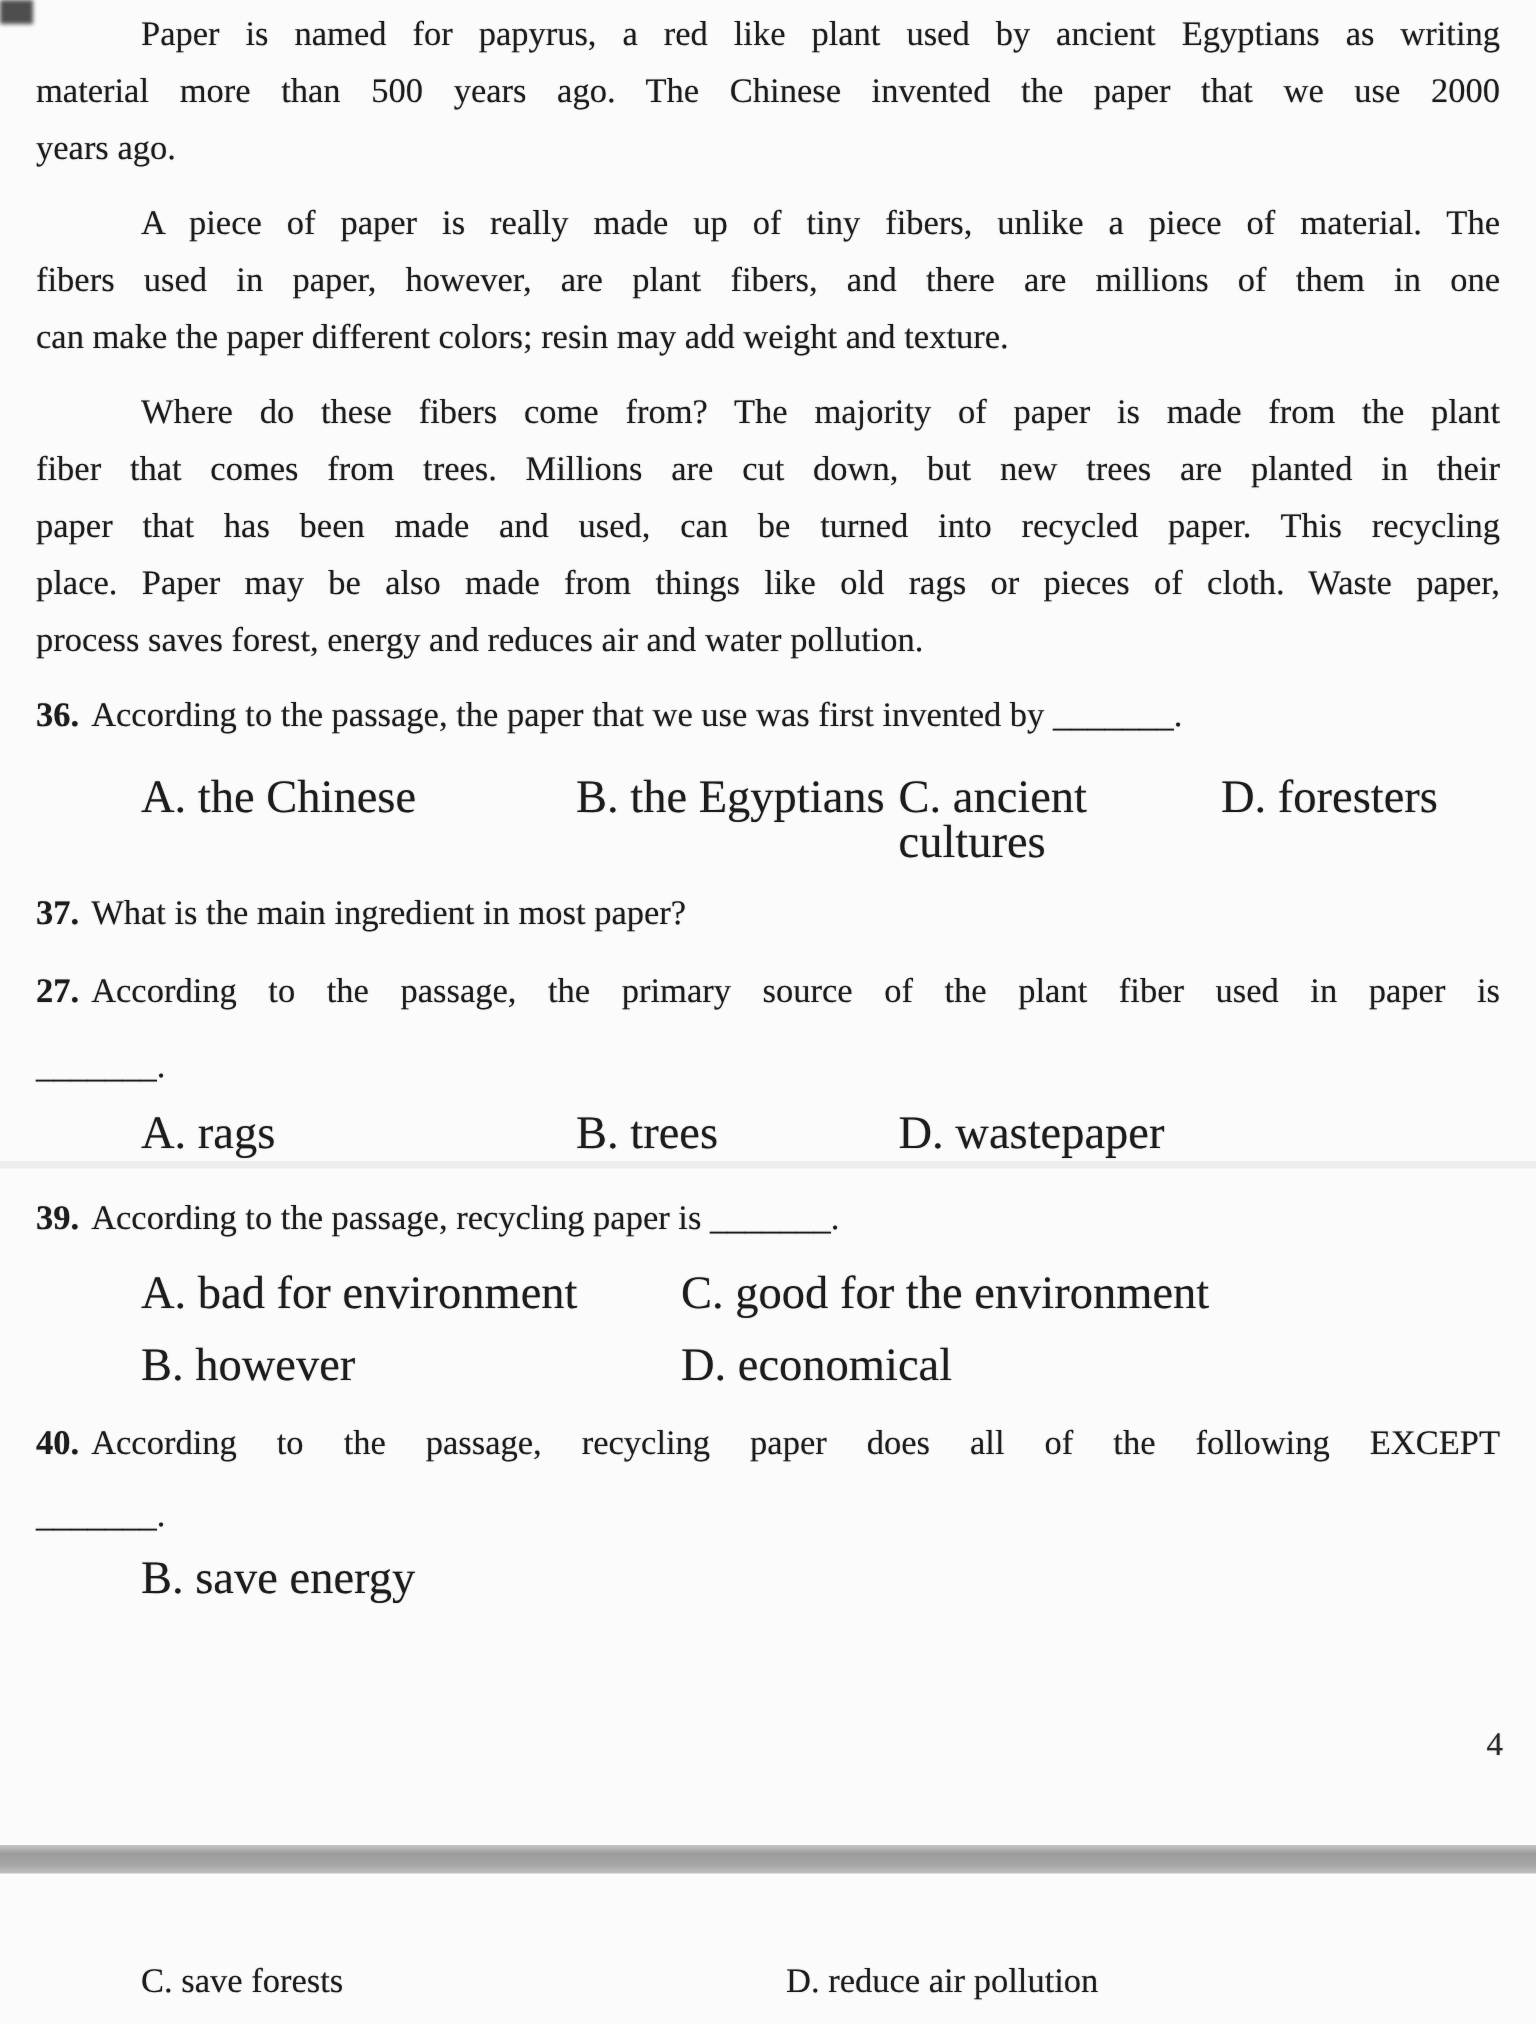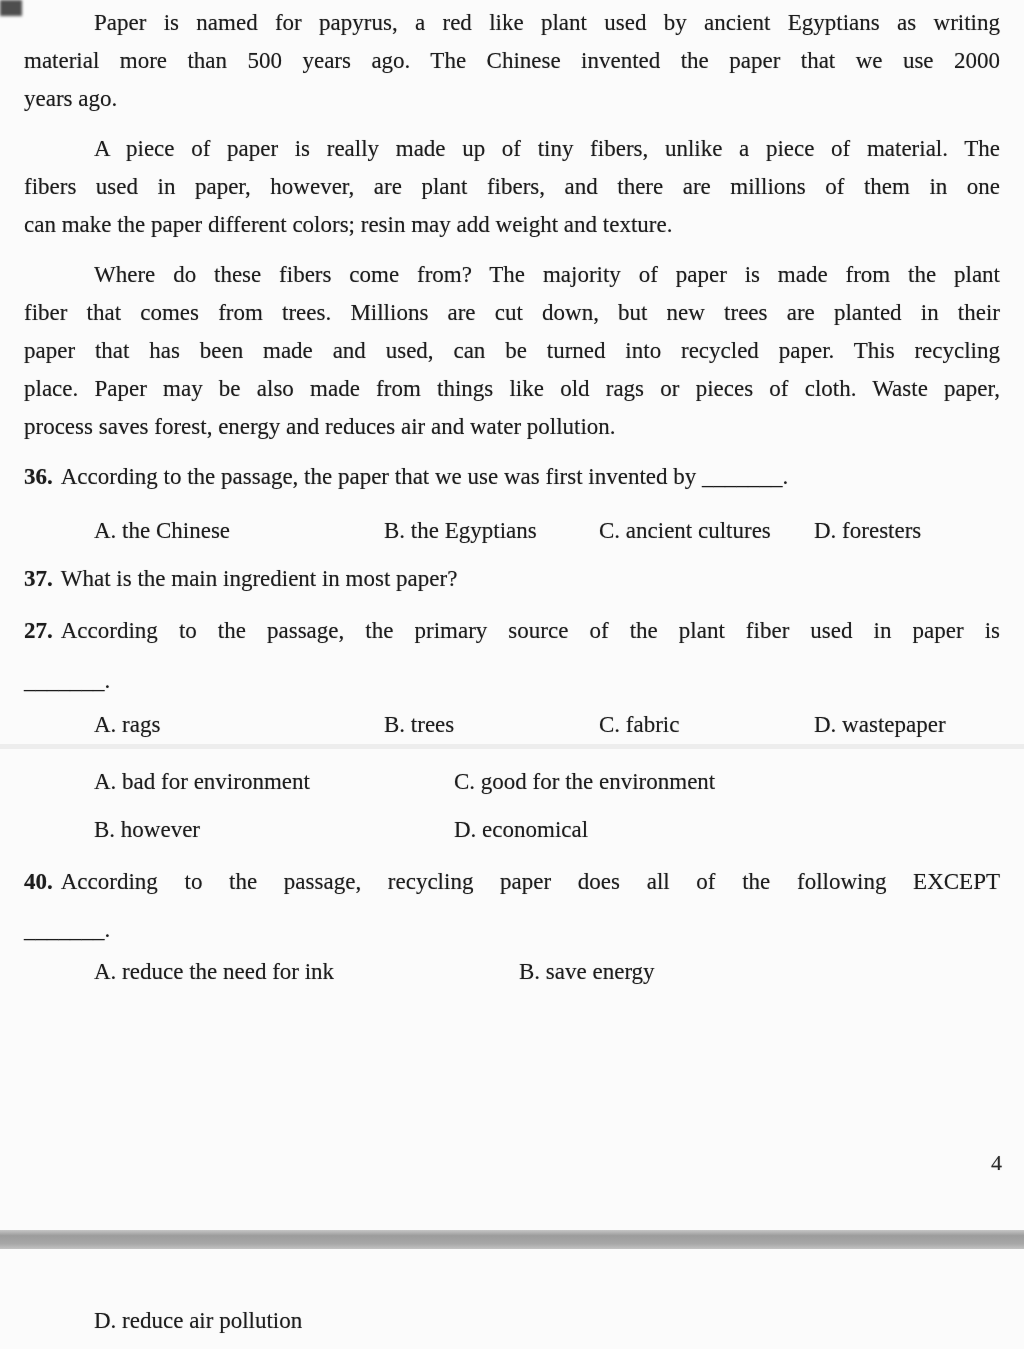--- a/index.html
+++ b/index.html
@@ -26,21 +26,21 @@
   .q37 { margin-top: 16px; }
   .q38 { margin-top: 18px; }
   .q39 { margin-top: 16px; }
   .q40 { margin-top: 20px; }
   .q-num { font-weight: bold; margin-right: 8px; }
   .q-blank { line-height: 34px; }
   .q38 .q-blank { margin-top: 16px; }
   .q40 .q-blank { margin-top: 14px; }
 
   
-  .opts { display: grid; padding-left: 70px; font-size: 23px; line-height: 30px; }
+  .opts { display: grid; padding-left: 70px; font-size: 31px; line-height: 30px; }
   .opts-4a { grid-template-columns: 290px 215px 215px 1fr; margin-top: 22px; }
   .opts-4b { grid-template-columns: 215px 290px 280px 1fr; margin-top: 16px; }
   .opts-4c { grid-template-columns: 290px 215px 215px 1fr; margin-top: 12px; }
   .opts-2a { grid-template-columns: 360px 1fr; margin-top: 18px; }
   .opts-2b { grid-template-columns: 425px 1fr; margin-top: 10px; }
 
   
   .seam {
     height: 5px; background: #ededed;
     margin: 4px -24px 0 -24px;
@@ -109,50 +109,52 @@
   </div>
 
   <div class="question q38">
     <div class="q-line jlast">
       <span class="q-num">27.</span><span>According to the passage, the primary source of the plant fiber used in paper is</span>
     </div>
     <div class="q-blank">_______.</div>
     <div class="opts opts-4c">
       <span>A. rags</span>
       <span>B. trees</span>
-      <span>C. fabric</span>
       <span>D. wastepaper</span>
     </div>
   </div>
 
   <div class="seam"></div>
 
   <div class="question q39">
+    <div class="q-line">
+      <span class="q-num">39.</span><span>According to the passage, recycling paper is _______.</span>
+    </div>
     <div class="opts opts-2a">
       <span>A. bad for environment</span>
       <span>C. good for the environment</span>
     </div>
     <div class="opts opts-2a">
       <span>B. however</span>
       <span>D. economical</span>
     </div>
   </div>
 
   <div class="question q40">
     <div class="q-line jlast">
       <span class="q-num">40.</span><span>According to the passage, recycling paper does all of the following EXCEPT</span>
     </div>
     <div class="q-blank">_______.</div>
     <div class="opts opts-2b">
-      <span>A. reduce the need for ink</span>
       <span>B. save energy</span>
     </div>
   </div>
 
 </div>
 
 <div class="page-num">4</div>
 
 <div class="band"></div>
 
 <div class="next-opts">
+  <span>C. save forests</span>
   <span>D. reduce air pollution</span>
 </div>
 
 </body></html>

